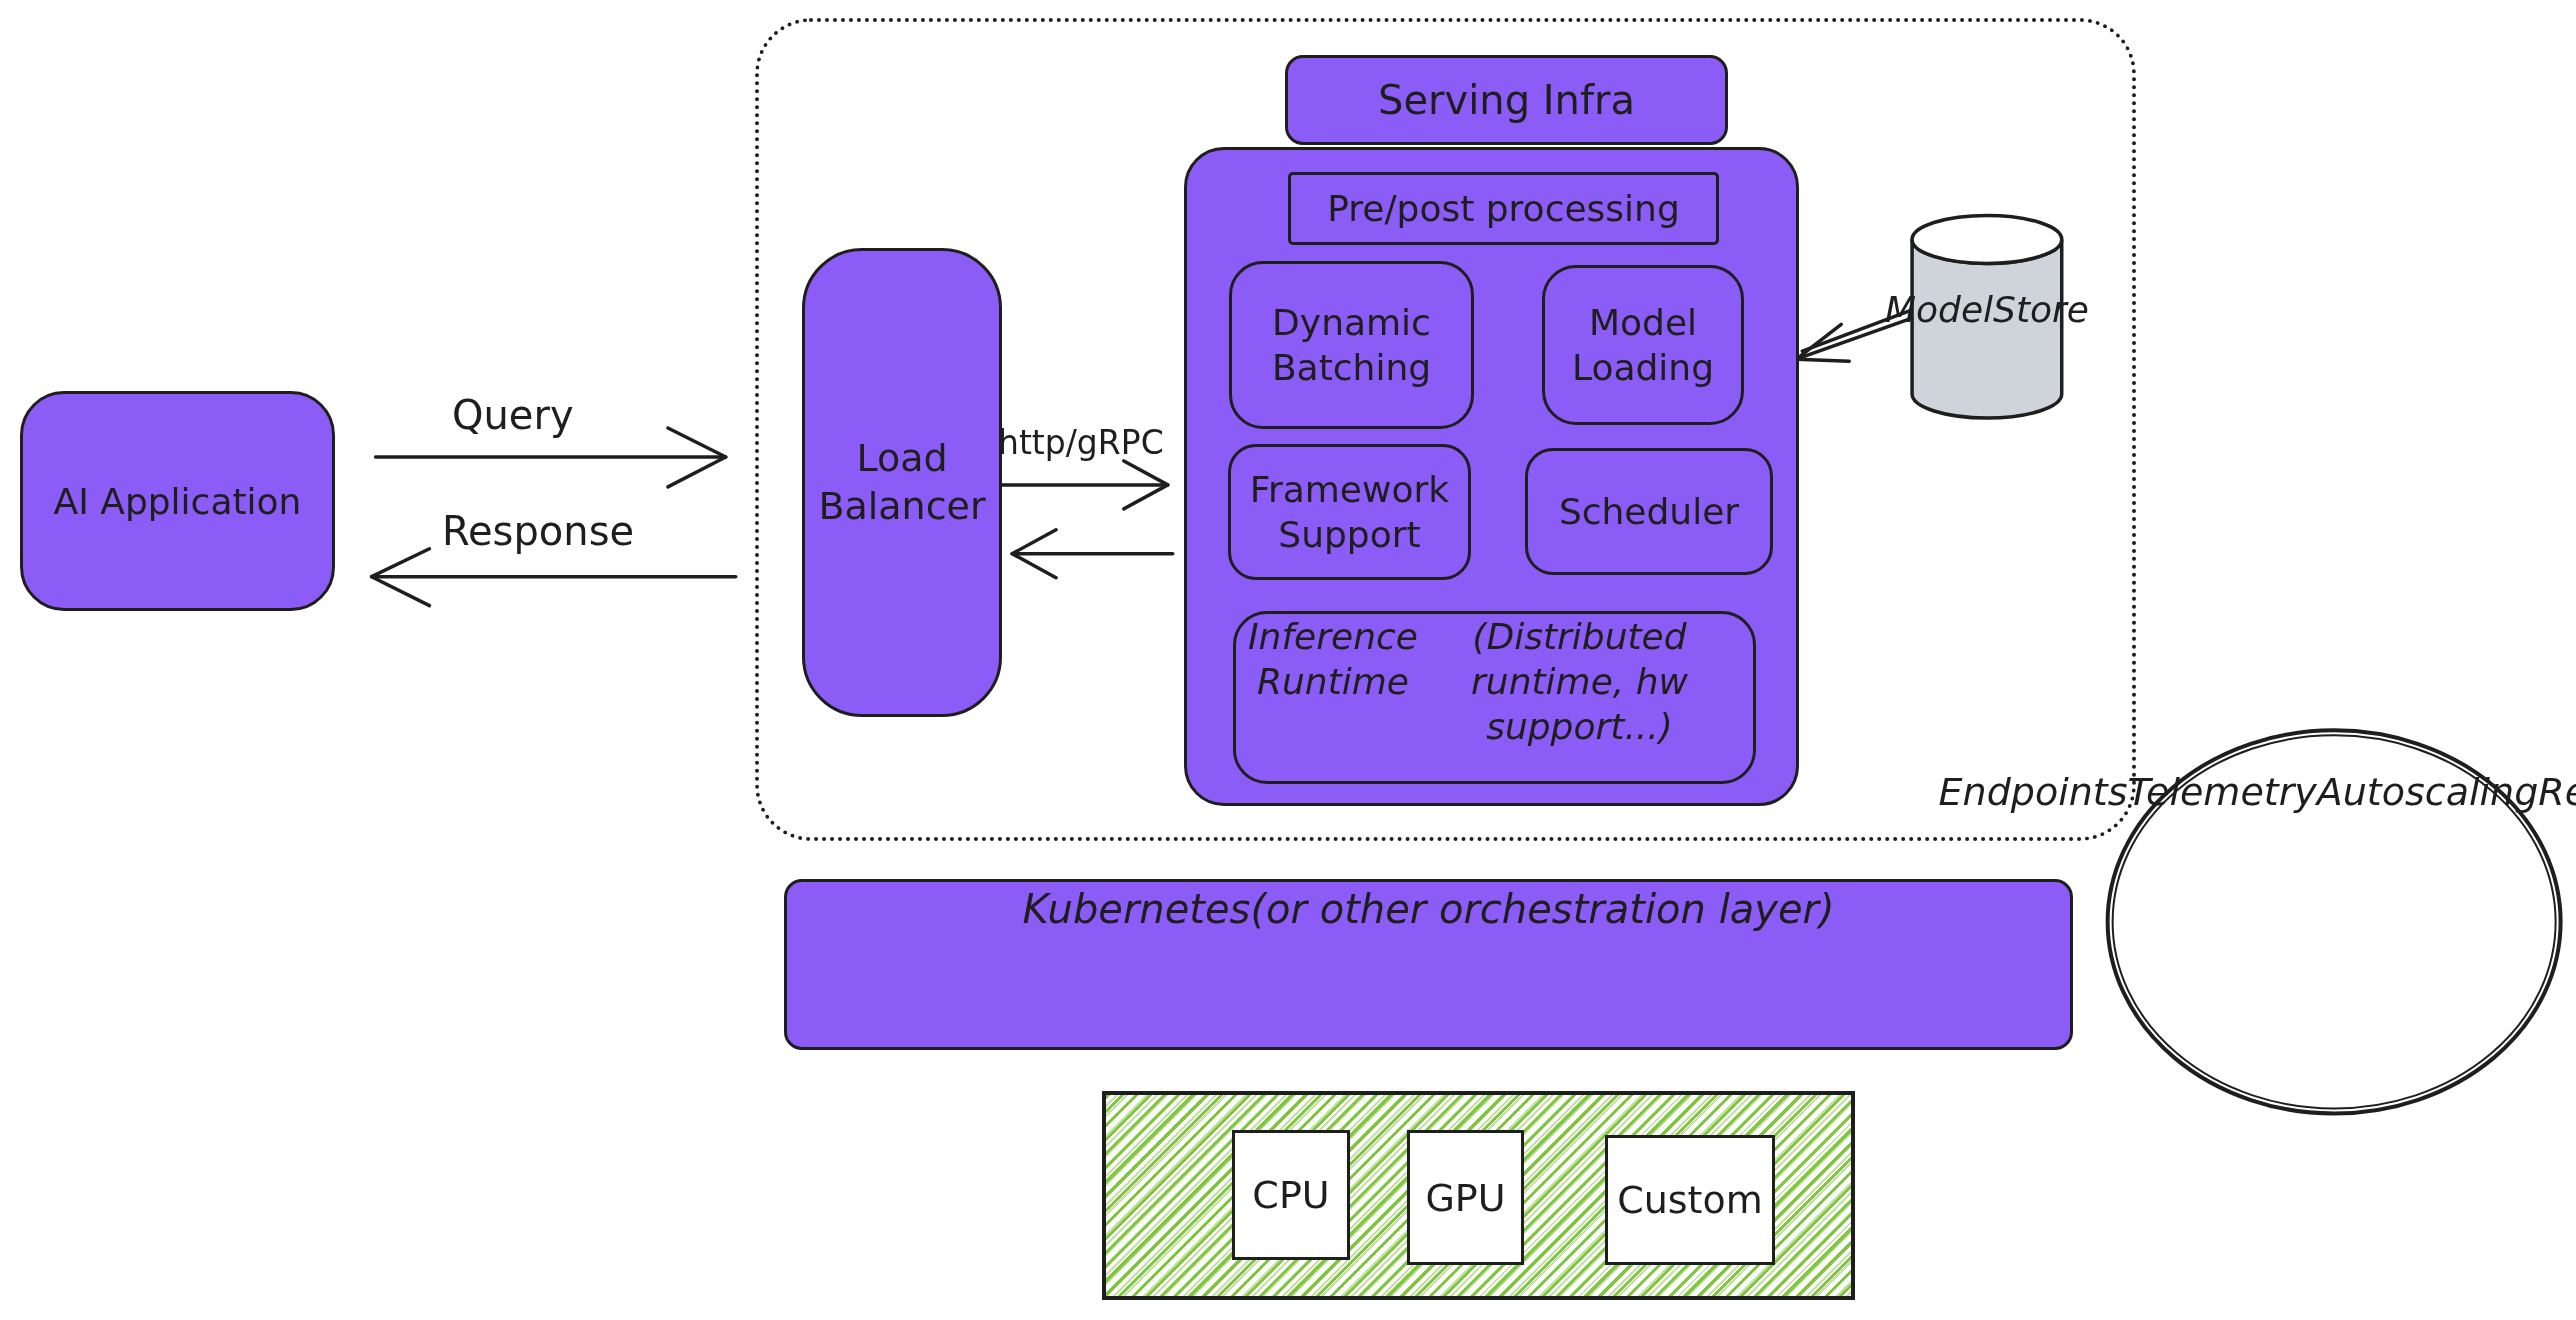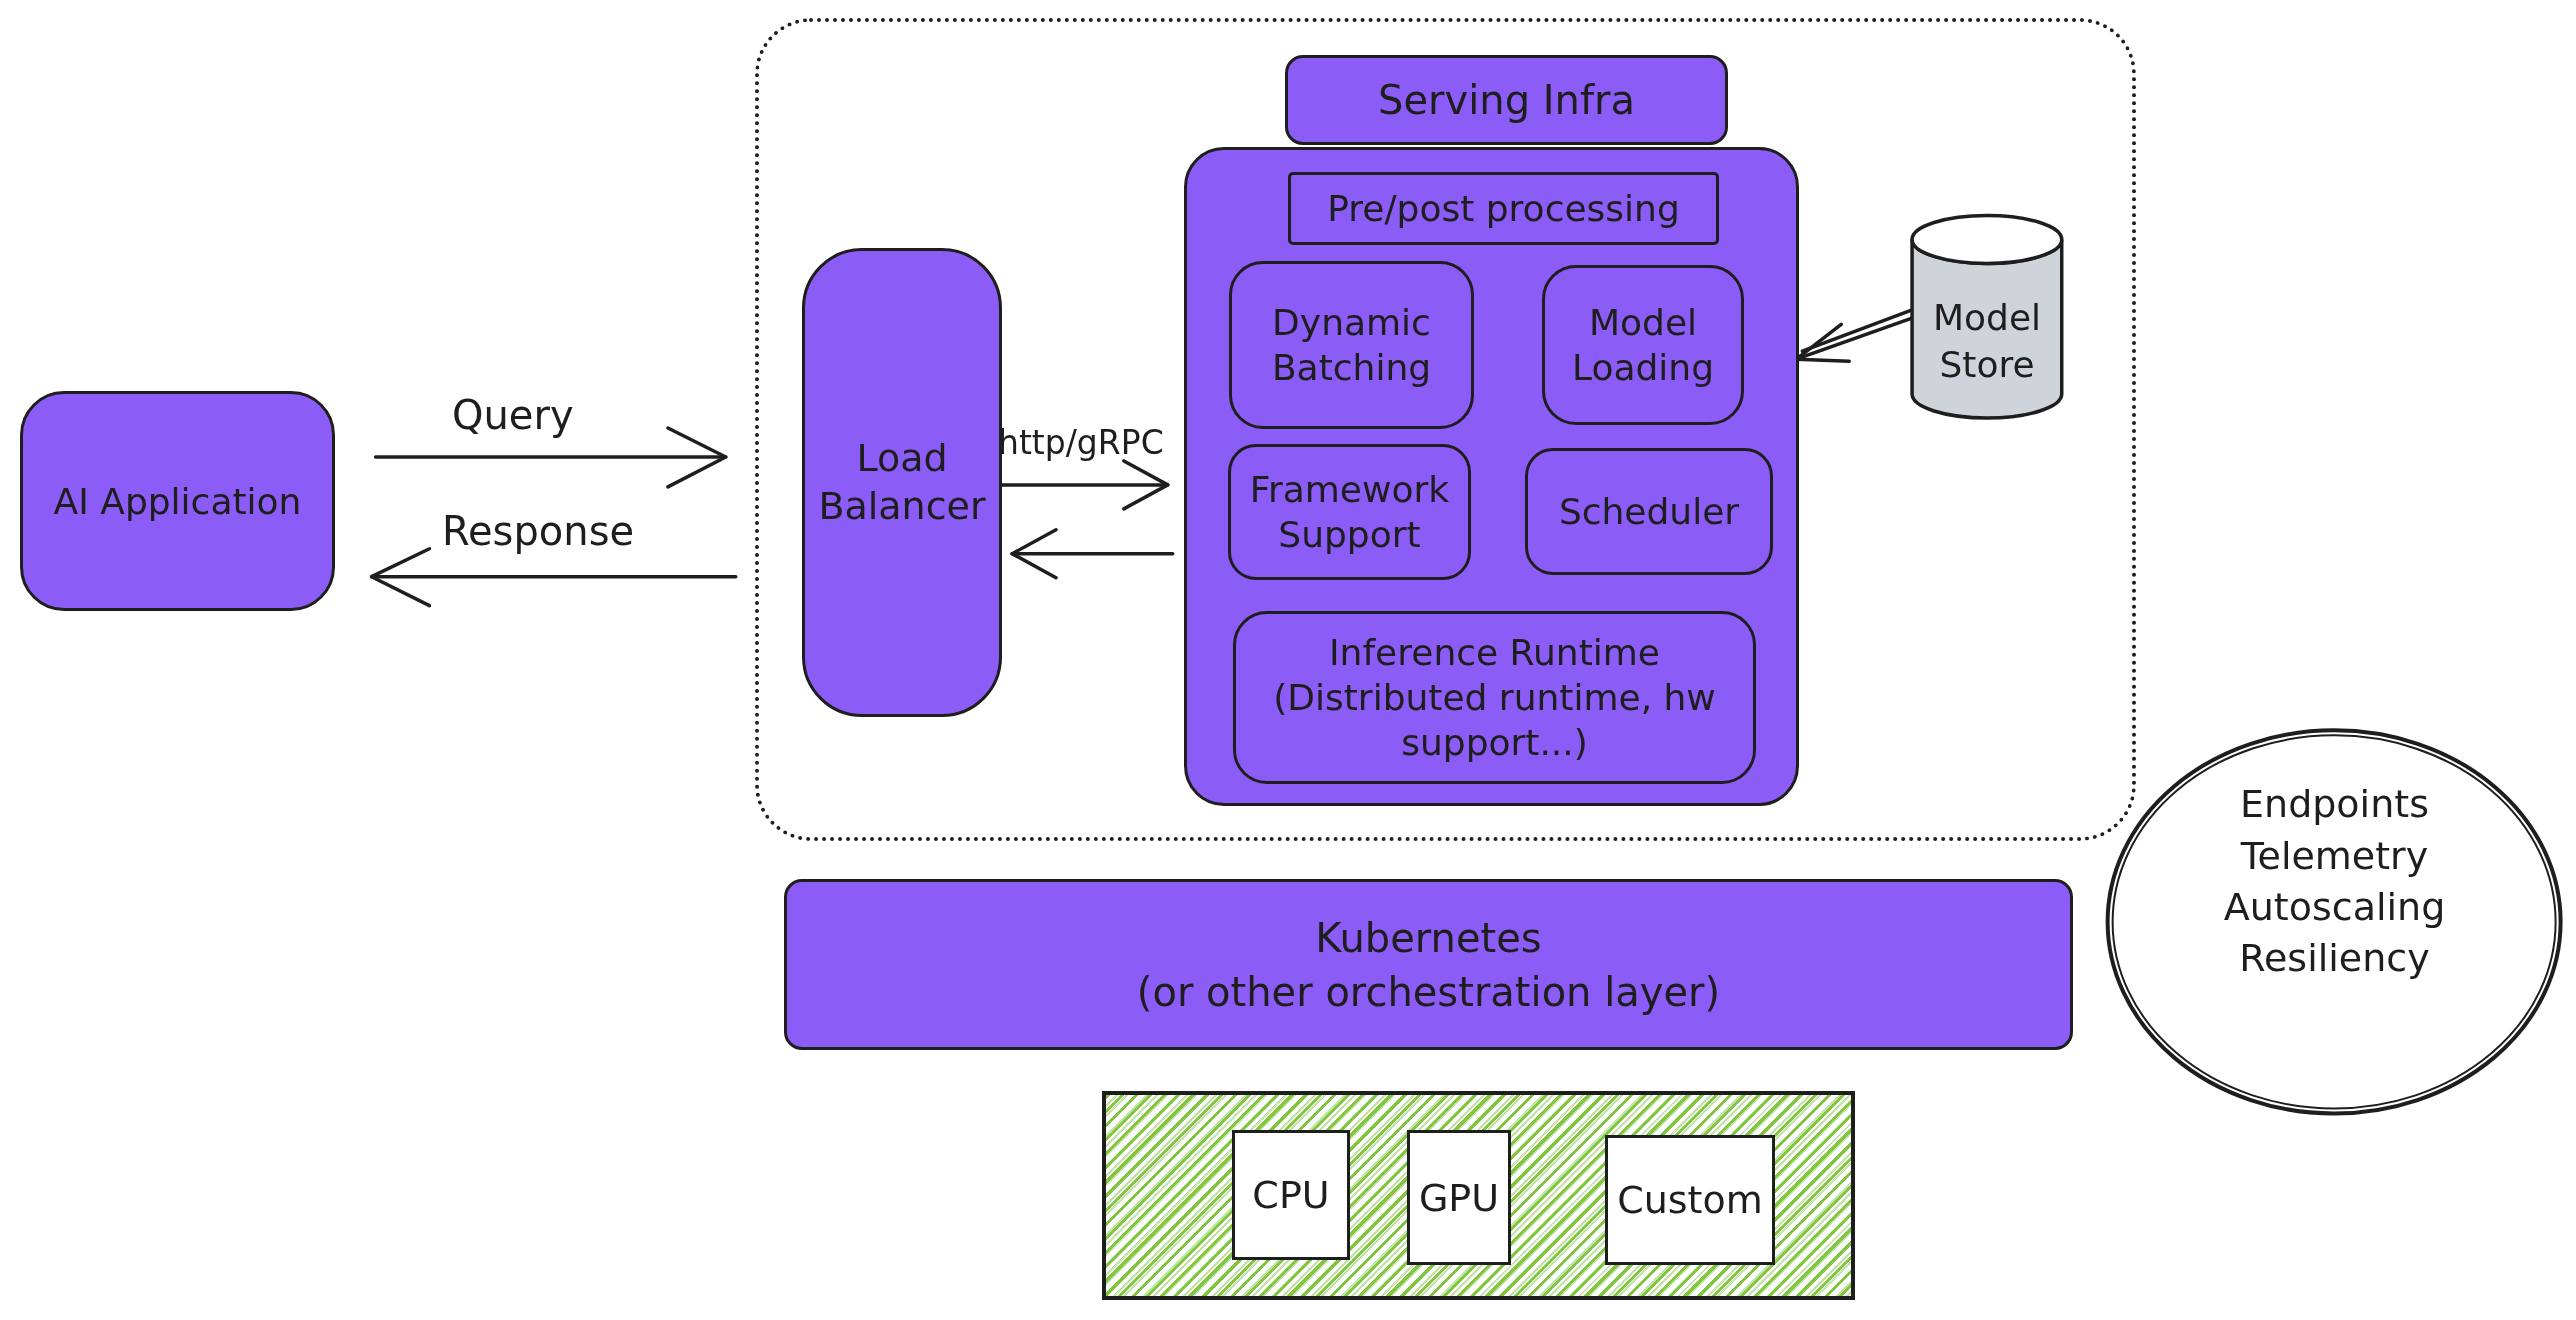--- a/index.html
+++ b/index.html
@@ -42,21 +42,21 @@
     background-image:
       repeating-linear-gradient(135deg, rgba(124,196,55,0.95) 0 3px, rgba(0,0,0,0) 3px 10px),
       repeating-linear-gradient(135deg, rgba(124,196,55,0.45) 0 2px, rgba(0,0,0,0) 2px 7px);
   }
   .hw{
     position:absolute;box-sizing:border-box;background:#fff;
     border:3px solid var(--stroke);
     display:flex;align-items:center;justify-content:center;
     font-size:38px;z-index:4;
   }
-  .stack{display:flex;flex-direction:column;align-items:center;justify-content:center;}
+  .stack{display:flex;flex-direction:row;align-items:flex-start;justify-content:center;font-style:italic;}
 </style>
 </head>
 <body>
 
 <div class="canvas">
 
   <div class="dotted" style="left:755px;top:18px;width:1381px;height:823px;"></div>
 
   <svg class="overlay" width="2576" height="1320" viewBox="0 0 2581 1323">
 
@@ -161,21 +161,21 @@
     <span>Endpoints</span>
     <span>Telemetry</span>
     <span>Autoscaling</span>
     <span>Resiliency</span>
   </div>
 
   <div class="hatch" style="left:1102px;top:1091px;width:753px;height:209px;"></div>
   <div class="hw" style="left:1232px;top:1130px;width:118px;height:130px;">
     <span>CPU</span>
   </div>
-  <div class="hw" style="left:1407px;top:1130px;width:104px;height:135px;">
+  <div class="hw" style="left:1407px;top:1130px;width:117px;height:135px;">
     <span>GPU</span>
   </div>
   <div class="hw" style="left:1605px;top:1135px;width:170px;height:130px;">
     <span>Custom</span>
   </div>
 
 </div>
 
 
 </body></html>

